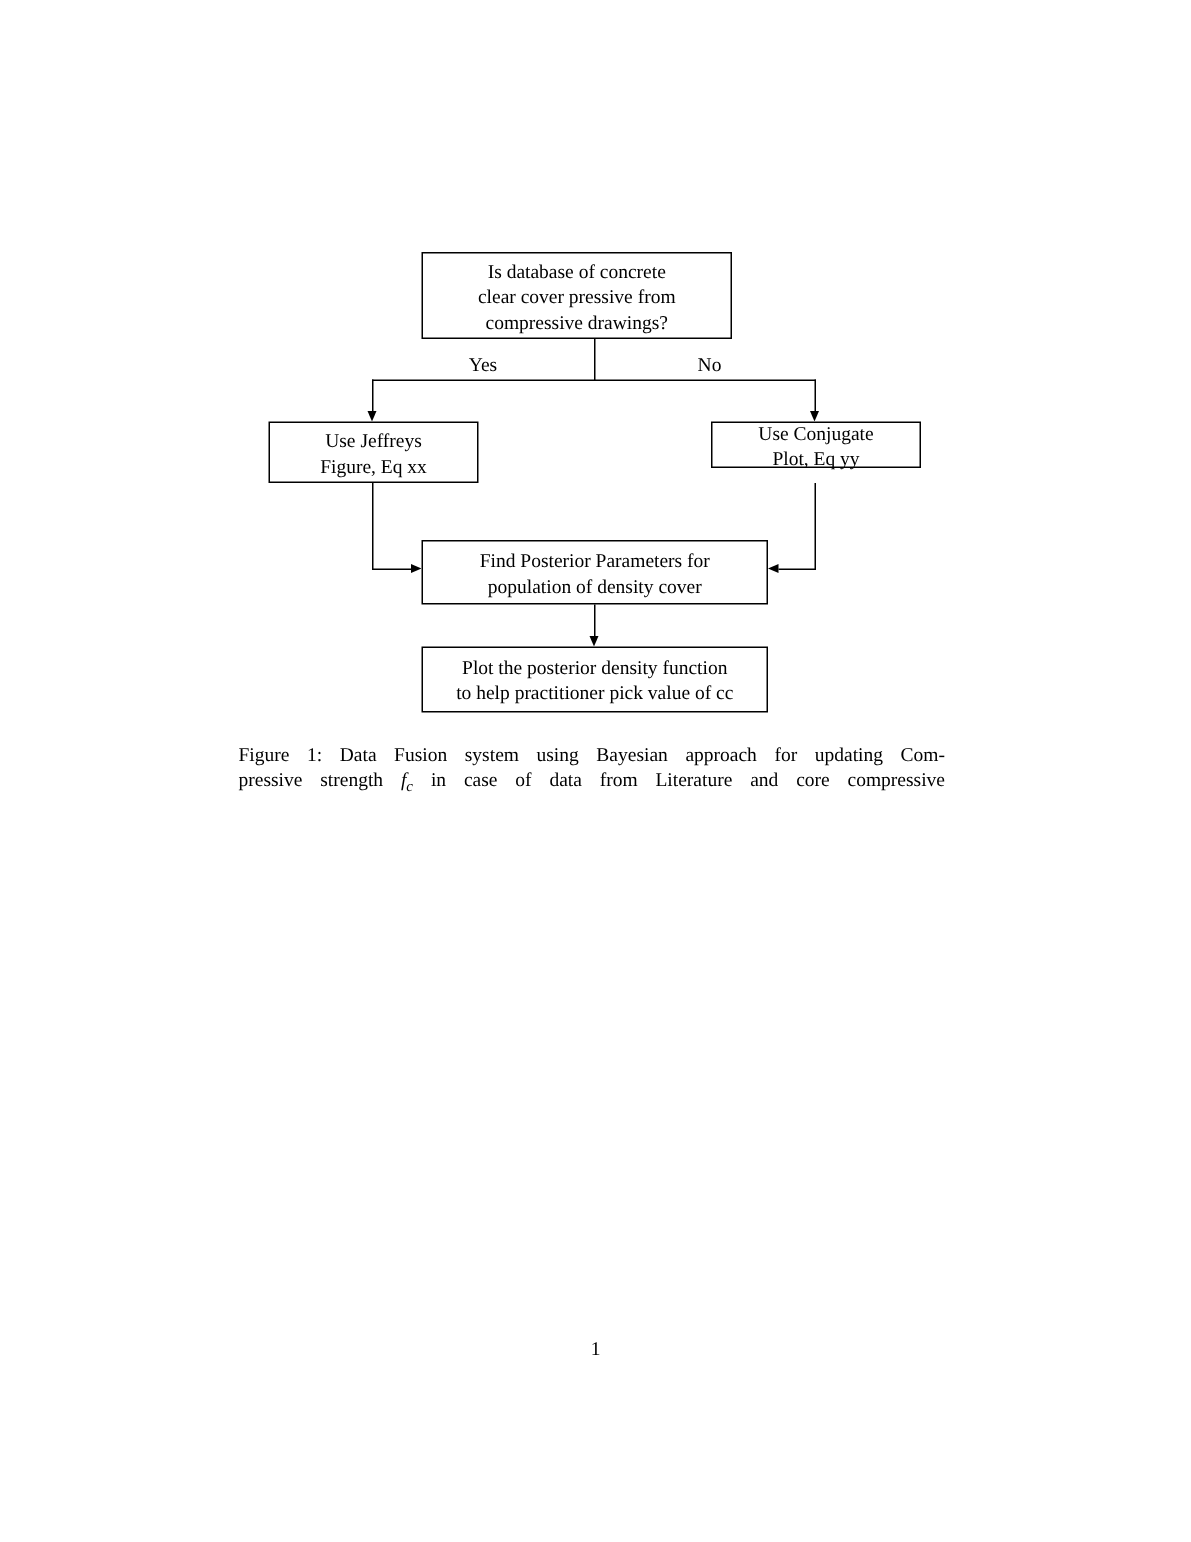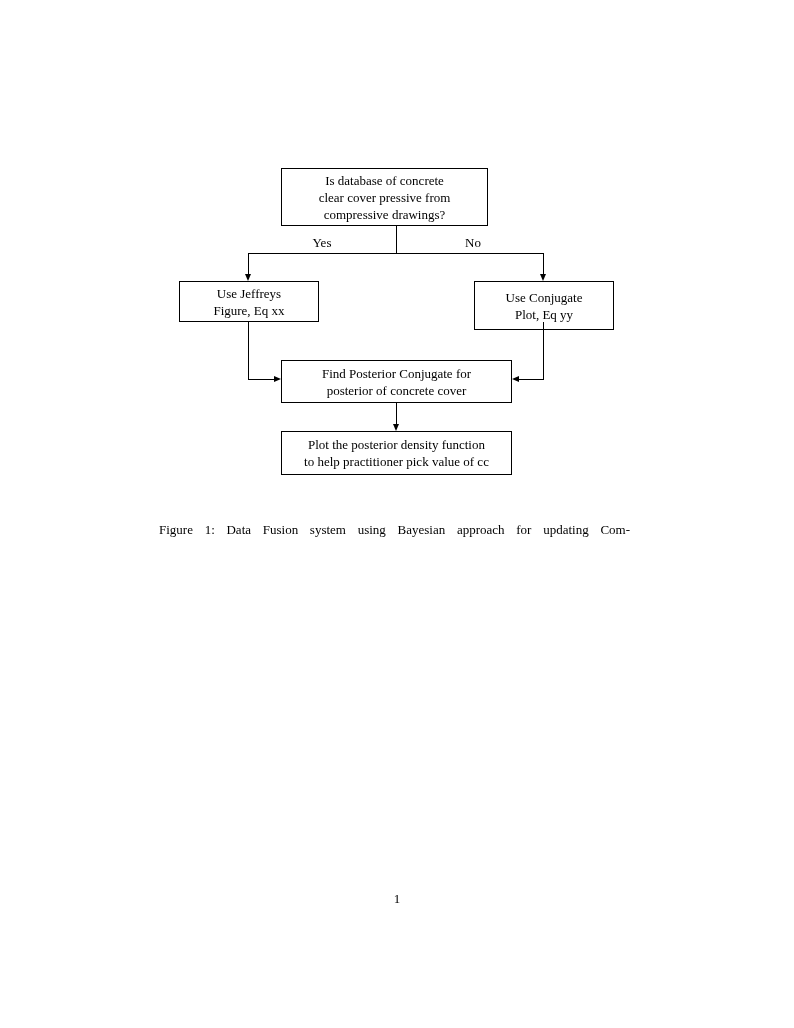--- a/index.html
+++ b/index.html
@@ -56,21 +56,21 @@
   }
   .edge-label {
     position: absolute;
     font-size: 13px;
     line-height: 17px;
     text-align: center;
   }
   #caption {
     position: absolute;
     left: 159px;
-    top: 521px;
+    top: 494px;
     width: 471px;
     font-size: 13px;
     line-height: 17px;
   }
   .cap-line { display: block; }
   .cap-justify {
     text-align: justify;
     text-align-last: justify;
   }
   .math-f {
@@ -114,47 +114,52 @@
 
     <div class="edge-label" style="left:443px; top:234px; width:60px;">No</div>
     <div class="fc-line" style="left:543px; top:253px; width:1px; height:22px;"></div>
     <div class="arrow-down" style="left:540px; top:274px;"></div>
 
     <div class="fc-box" style="left:179px; top:281px; width:140px; height:41px;">
       <div>Use Jeffreys</div>
       <div>Figure, Eq xx</div>
     </div>
 
-    <div class="fc-box" style="left:474px; top:281px; width:140px; height:49px;">
+    <div class="fc-box" style="left:474px; top:281px; width:140px; height:31px;">
       <div>Use Conjugate</div>
       <div>Plot, Eq yy</div>
     </div>
 
     <div class="fc-line" style="left:248px; top:322px; width:1px; height:58px;"></div>
     <div class="fc-line" style="left:248px; top:379px; width:27px; height:1px;"></div>
     <div class="arrow-right" style="left:274px; top:376px;"></div>
 
     <div class="fc-line" style="left:543px; top:322px; width:1px; height:58px;"></div>
     <div class="fc-line" style="left:519px; top:379px; width:25px; height:1px;"></div>
     <div class="arrow-left" style="left:512px; top:376px;"></div>
 
     <div class="fc-box" style="left:281px; top:360px; width:231px; height:43px;">
-      <div>Find Posterior Conjugate for</div>
-      <div>posterior of concrete cover</div>
+      <div>Find Posterior Parameters for</div>
+      <div>population of density cover</div>
     </div>
 
     <div class="fc-line" style="left:396px; top:403px; width:1px; height:22px;"></div>
     <div class="arrow-down" style="left:393px; top:424px;"></div>
 
     <div class="fc-box" style="left:281px; top:431px; width:231px; height:44px;text-align:right;">
       <div>Plot the posterior density function</div>
       <div>to help practitioner pick value of cc</div>
     </div>
 
   </div>
 
   <div id="caption">
     <span class="cap-line cap-justify">Figure 1: Data Fusion system using Bayesian approach for updating Com-</span>
+    <span class="cap-line cap-justify">
+      <span>pressive strength</span>
+      <span class="math-f"><span>f</span><sub>c</sub></span>
+      <span>in case of data from Literature and core compressive</span>
+    </span>
   </div>
 
   <div id="page-number">1</div>
 
 </div>
 
 </body></html>

